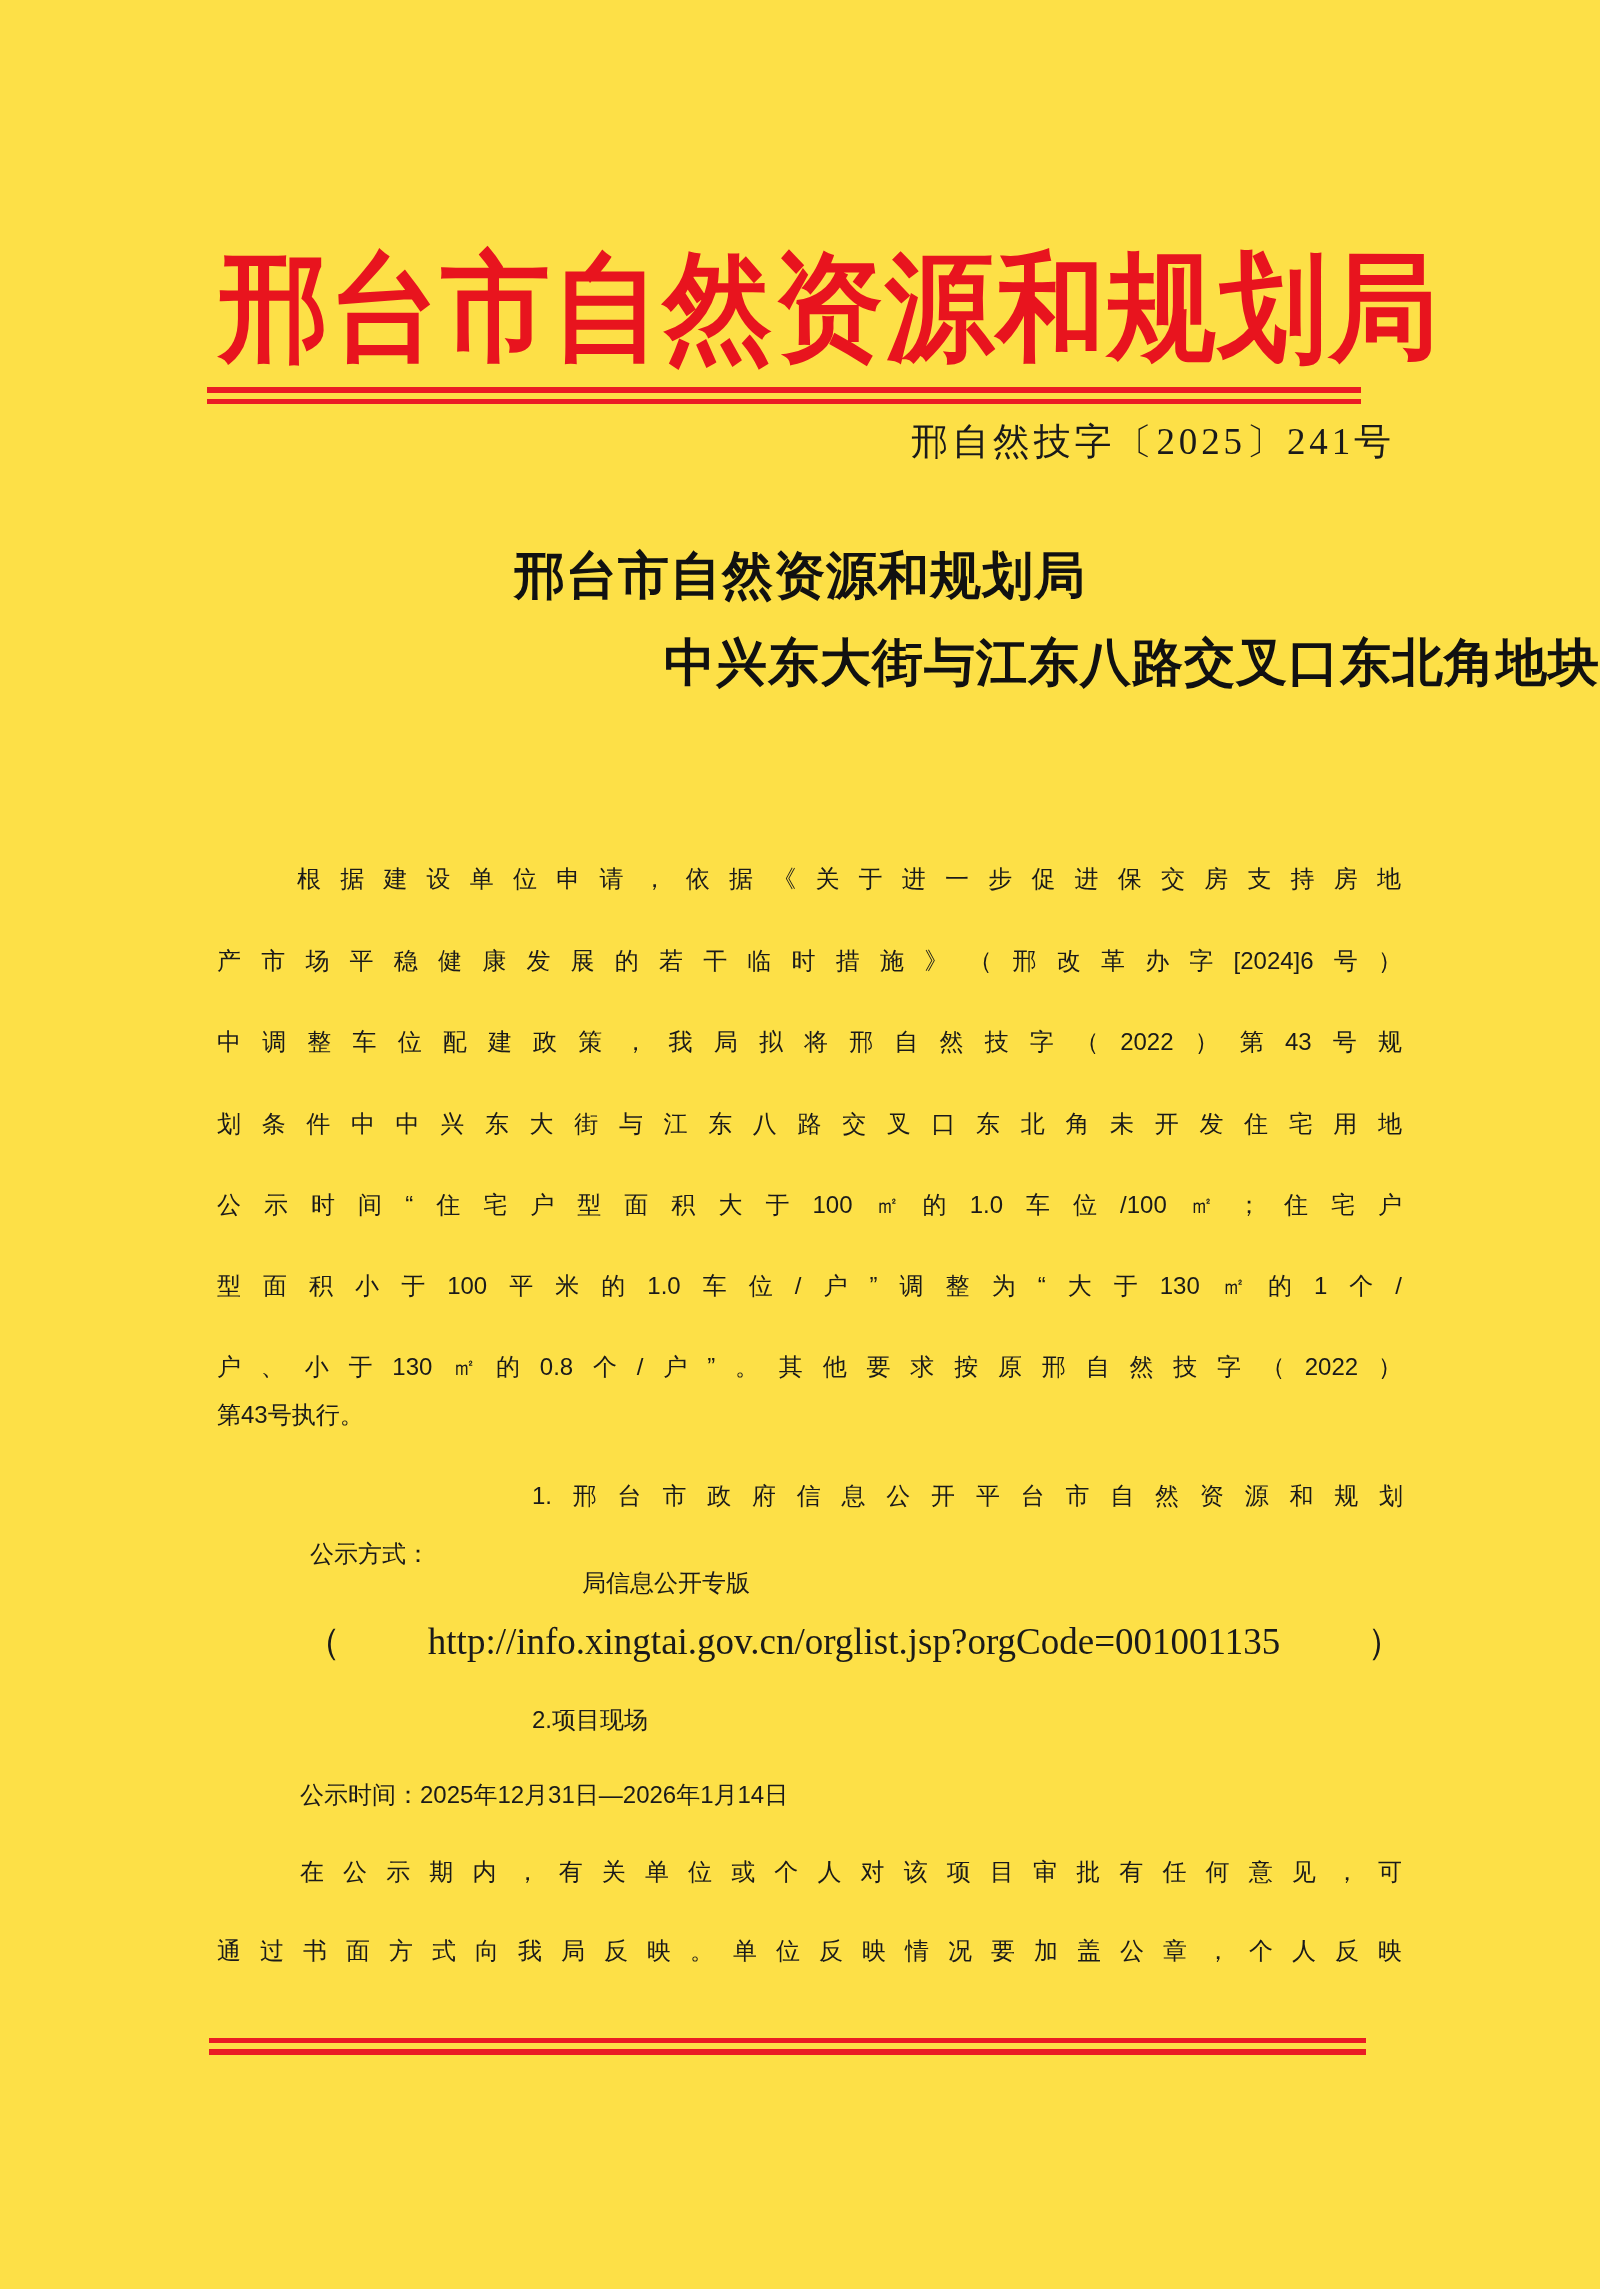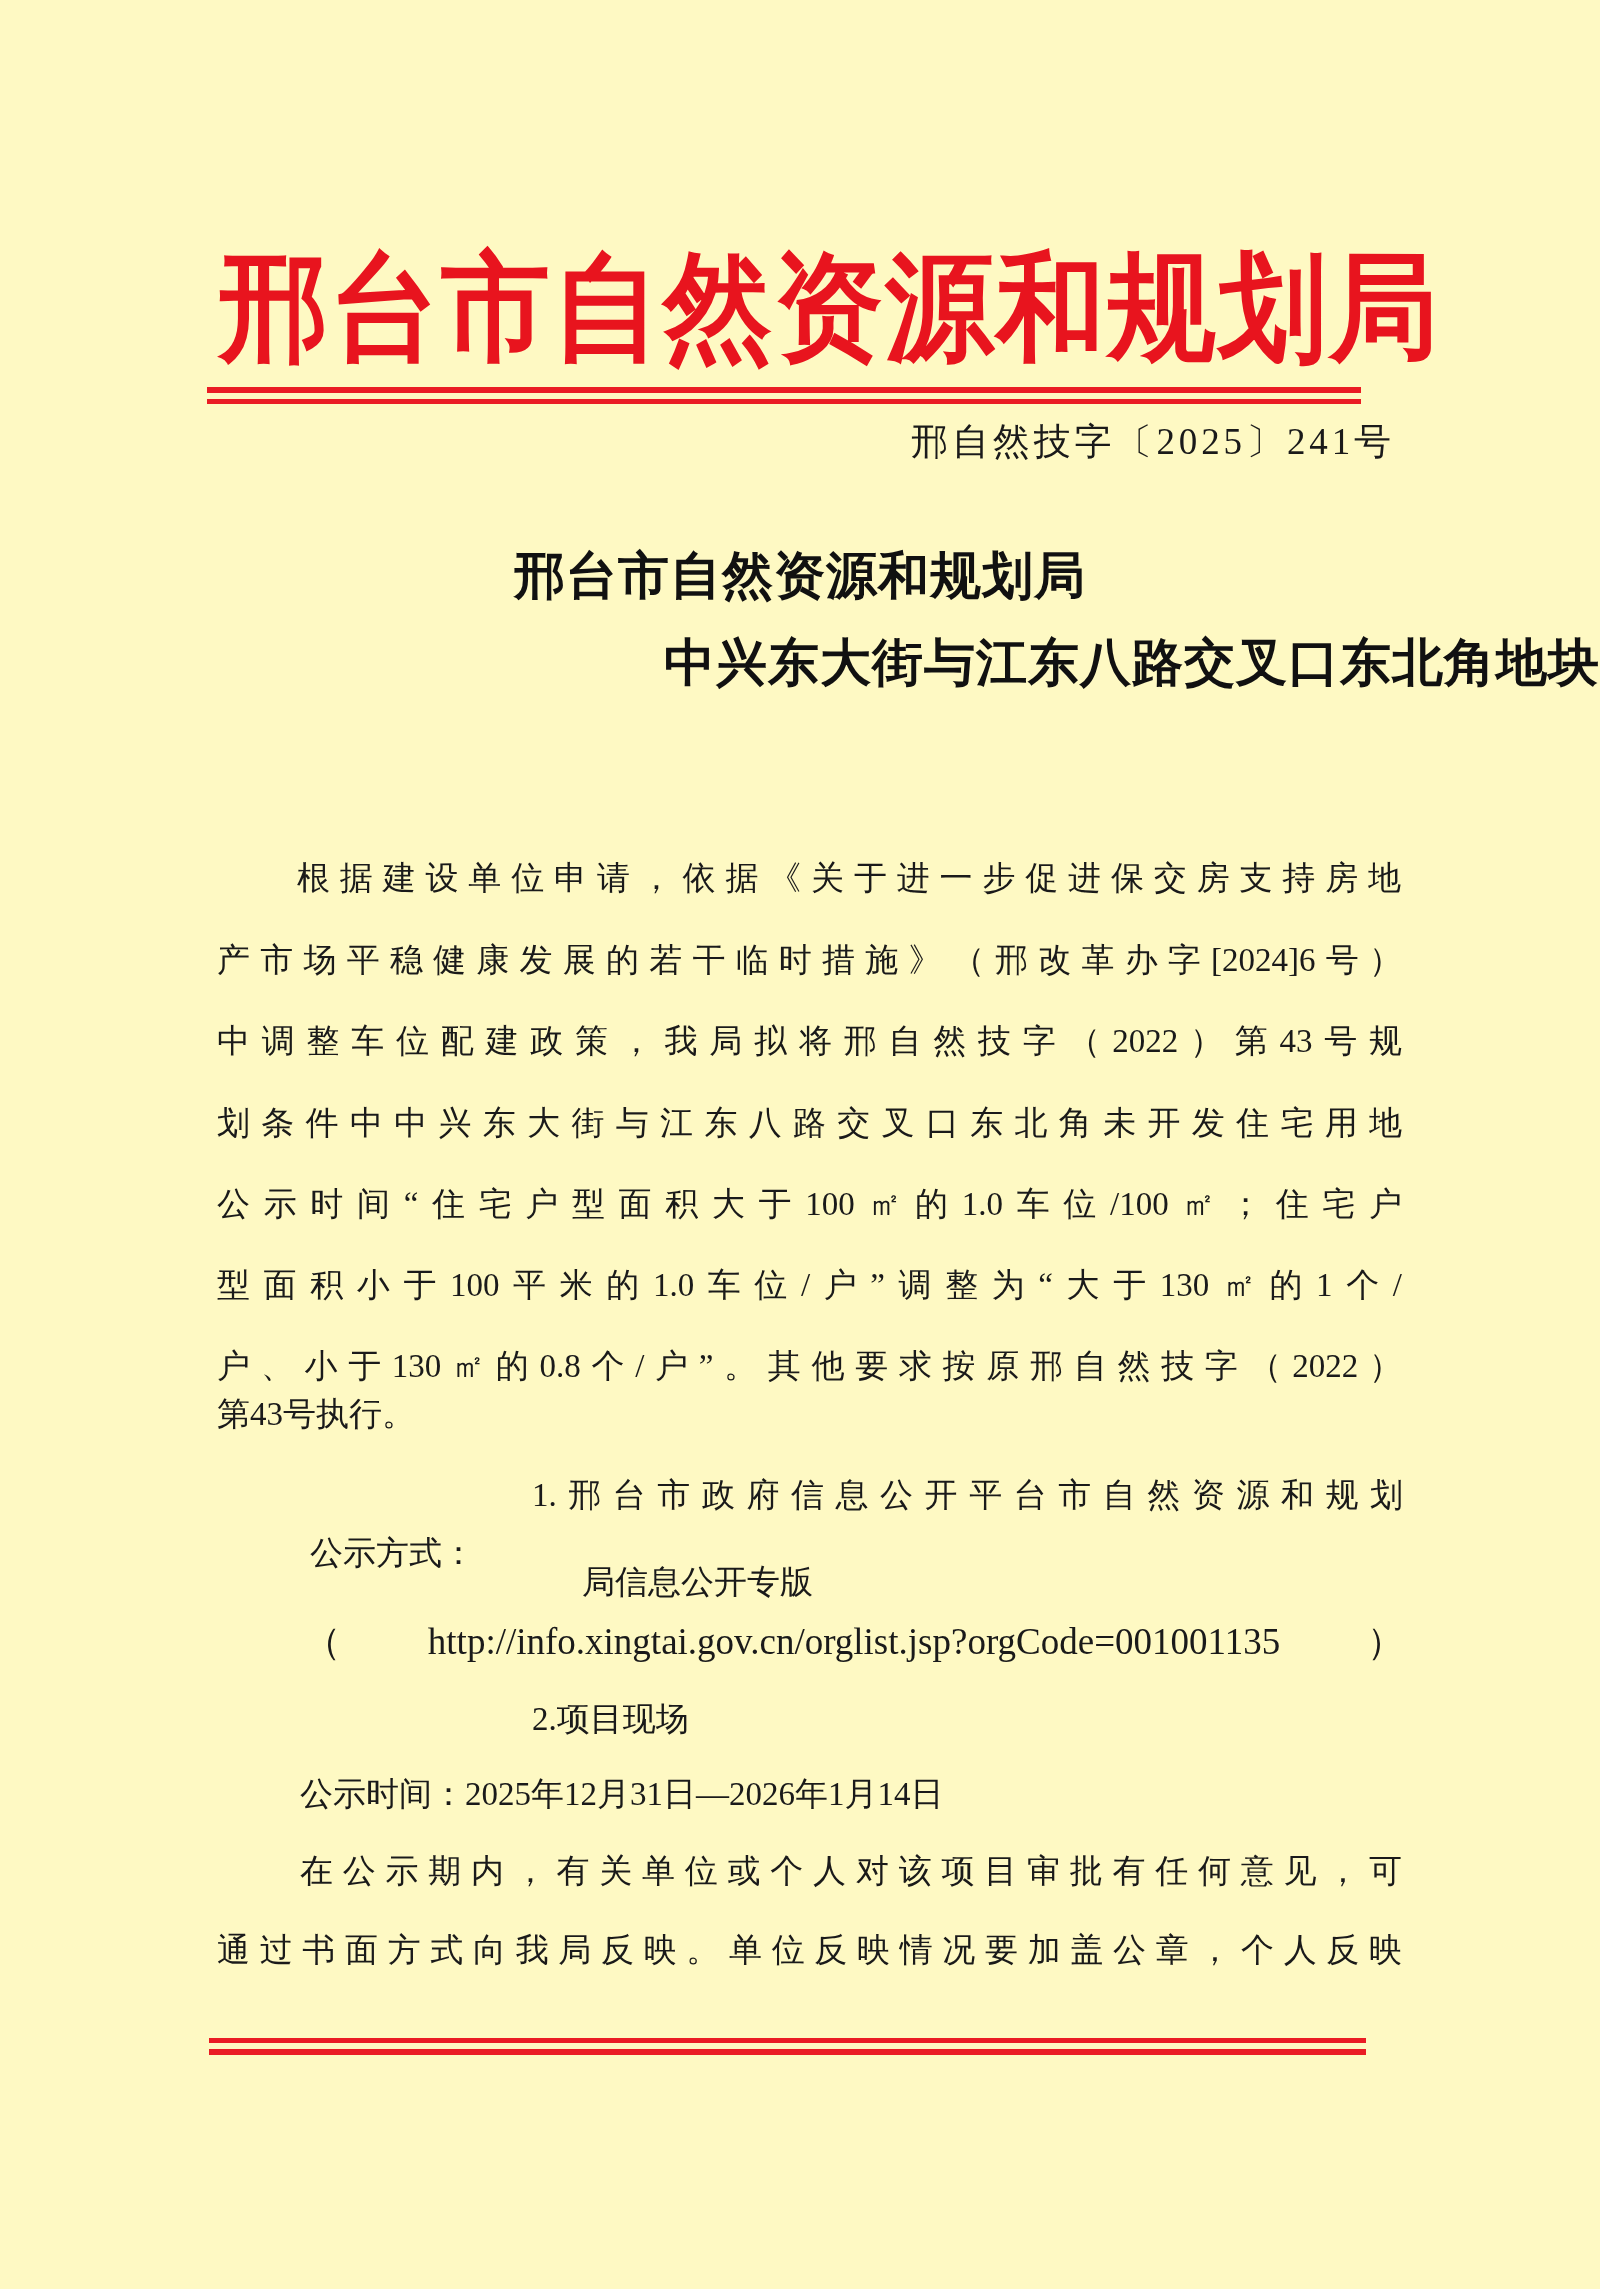--- a/index.html
+++ b/index.html
@@ -1,37 +1,37 @@
 <!DOCTYPE html>
 <html><head>
 <meta charset="utf-8">
 <style>
   html, body { margin: 0; padding: 0; background: #ffffff; }
   body { width: 1600px; height: 2290px; position: relative; overflow: hidden; }
-  .page { position: absolute; left: 0; top: 0; width: 1600px; height: 2290px; background: #fef9c3; }
+  .page { position: absolute; left: 0; top: 0; width: 1600px; height: 2290px; background: #fde047; }
   .masthead {
     position: absolute; left: 219px; top: 234px; width: 1151px; height: 146px;
     color: #e8141e; font-family: "DejaVu Serif", "Liberation Serif", serif;
     font-size: 109px; line-height: 146px; font-weight: bold; letter-spacing: 2px;
     text-align: center; white-space: nowrap; transform: scaleY(1.08);
   }
   .redline { position: absolute; background: #ea1c24; }
   .docno {
     position: absolute; right: 205px; top: 417px;
     font-family: "Liberation Serif", "DejaVu Serif", serif; font-size: 37px; color: #1a1a1a;
     letter-spacing: 3.9px; white-space: nowrap;
   }
   .title {
     position: absolute; left: 0; width: 1600px; text-align: center;
     font-family: "DejaVu Serif", "Liberation Serif", serif; font-weight: bold;
     font-size: 51px; color: #111; white-space: nowrap; letter-spacing: 1px;
   }
   .line {
-    position: absolute; font-family: Liberation Serif, serif;
-    font-size: 33px; color: #1a1a1a; white-space: nowrap; line-height: 49px;
+    position: absolute; font-family: Liberation Sans, sans-serif;
+    font-size: 24px; color: #1a1a1a; white-space: nowrap; line-height: 49px;
   }
   .justify { left: 217px; width: 1185px; text-align: justify; text-align-last: justify; }
 </style>
 </head>
 <body>
 
 <div class="page">
 
   <div class="masthead">邢台市自然资源和规划局</div>
 

